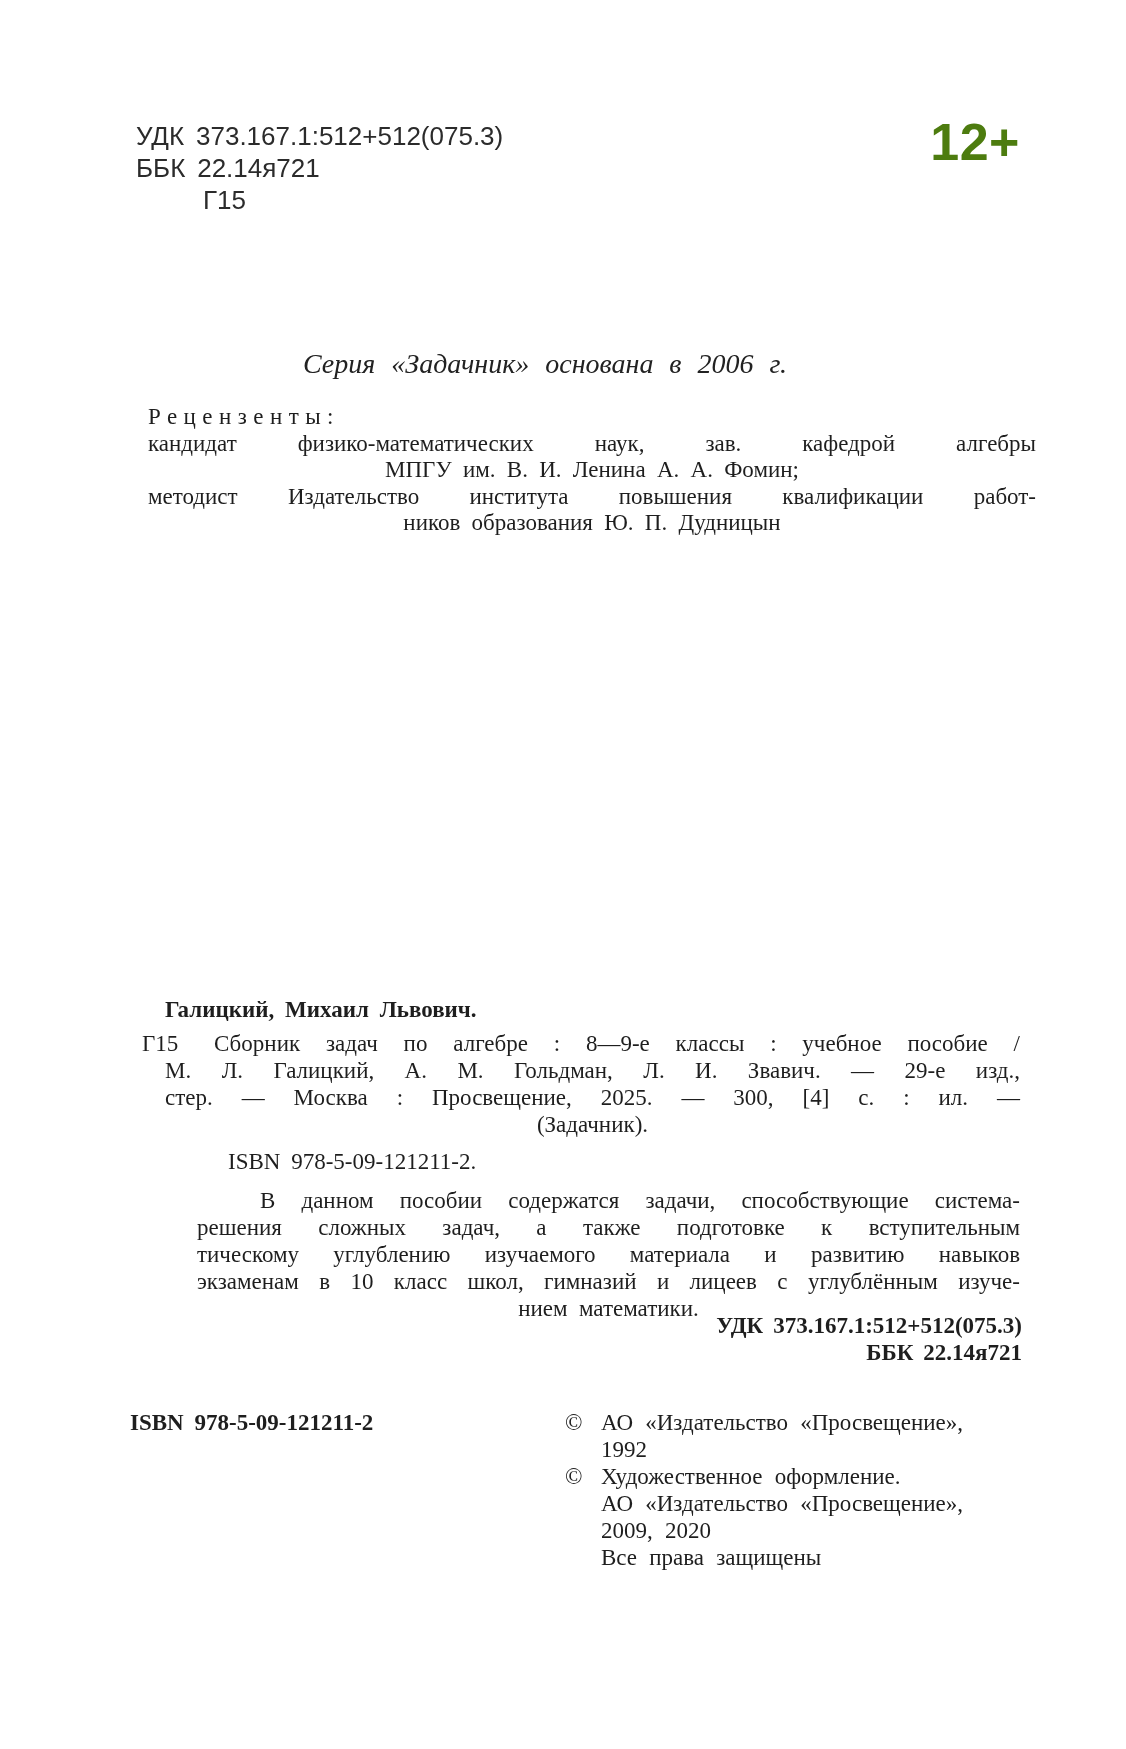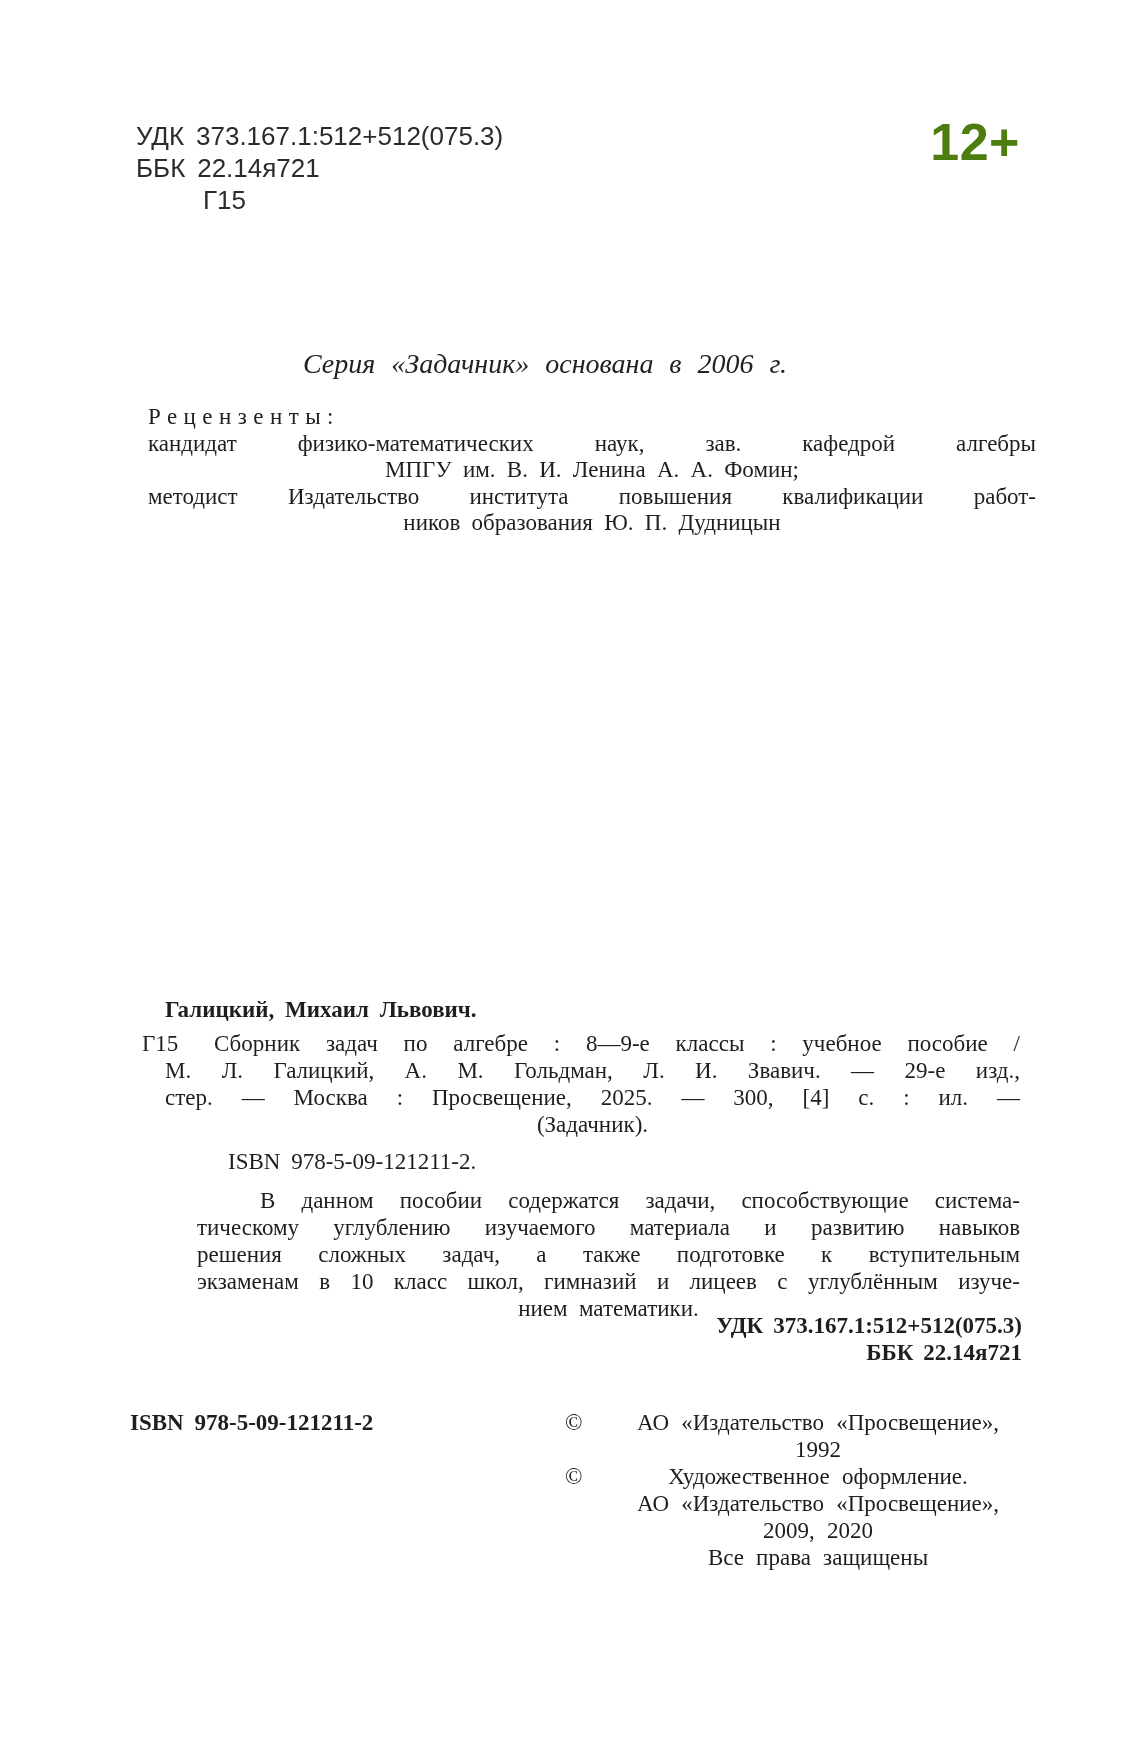--- a/index.html
+++ b/index.html
@@ -65,21 +65,21 @@
   .isbn-bottom{
     position:absolute;left:130px;top:1409px;
     font-weight:700;word-spacing:0.22em;white-space:nowrap;
   }
   .copyright-col{
     position:absolute;left:565px;top:1409px;width:470px;
     word-spacing:0.28em;
   }
   .c-item{display:flex;align-items:flex-start;}
   .c-sym{width:36px;flex:0 0 36px;}
-  .c-lines{flex:1;text-align:center;}
+  .c-lines{flex:1;}
 </style>
 </head>
 <body>
 
 <div class="page">
 
   <div class="top-meta">
     <div>УДК 373.167.1:512+512(075.3)</div>
     <div>ББК 22.14я721</div>
     <div class="code-line">Г15</div>
@@ -101,22 +101,22 @@
 
   <div class="book-card">
     <div class="author-line">Галицкий, Михаил Львович.</div>
     <div class="jline bib-first">Сборник задач по алгебре : 8—9-е классы : учебное пособие /</div>
     <div class="jline">М. Л. Галицкий, А. М. Гольдман, Л. И. Звавич. — 29-е изд.,</div>
     <div class="jline">стер. — Москва : Просвещение, 2025. — 300, [4] с. : ил. —</div>
     <div class="lline">(Задачник).</div>
     <div class="isbn-mid">ISBN 978-5-09-121211-2.</div>
     <div class="annotation">
       <div class="jline ann-first">В данном пособии содержатся задачи, способствующие система-</div>
+      <div class="jline">решения сложных задач, а также подготовке к вступительным</div>
       <div class="jline">тическому углублению изучаемого материала и развитию навыков</div>
-      <div class="jline">решения сложных задач, а также подготовке к вступительным</div>
       <div class="jline">экзаменам в 10 класс школ, гимназий и лицеев с углублённым изуче-</div>
       <div class="lline">нием математики.</div>
     </div>
   </div>
 
   <div class="udk-bottom">
     <div>УДК 373.167.1:512+512(075.3)</div>
     <div>ББК 22.14я721</div>
   </div>
 

